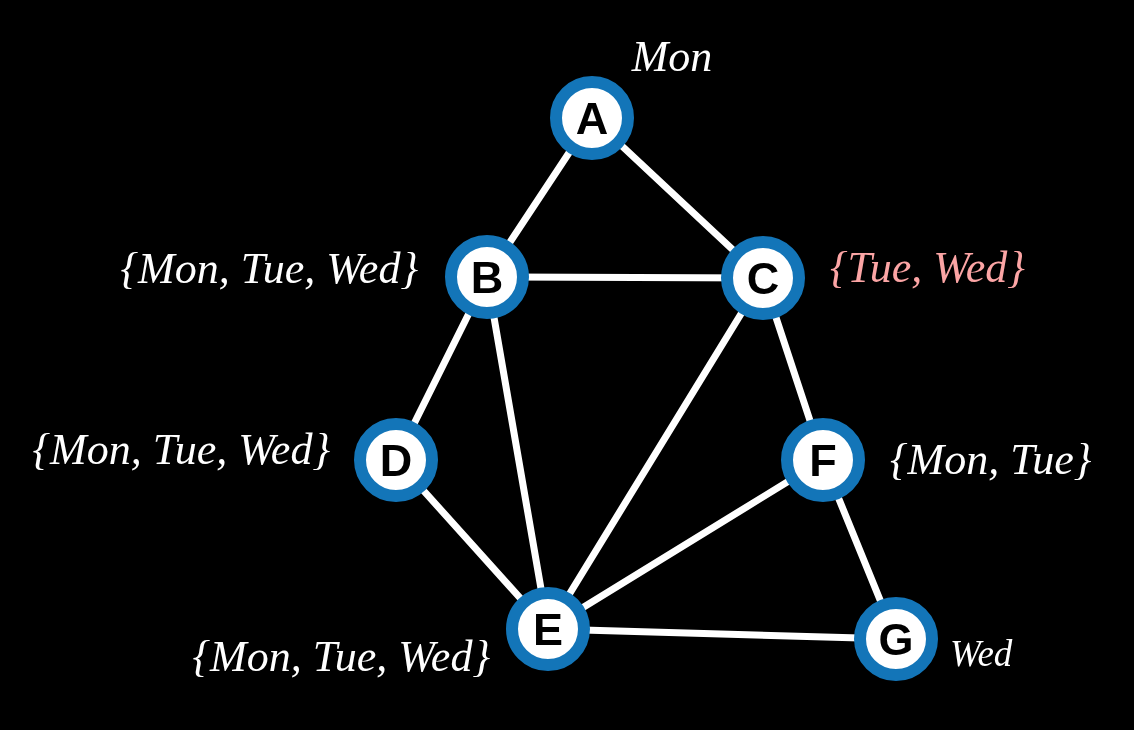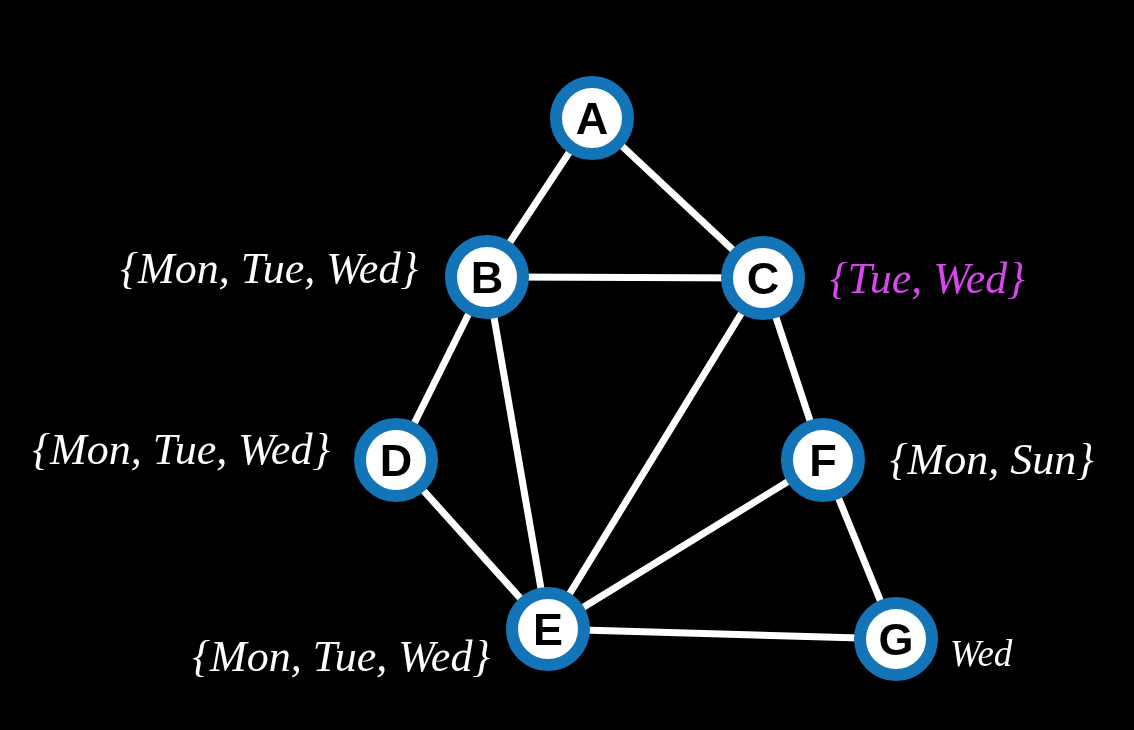--- a/index.html
+++ b/index.html
@@ -84,20 +84,21 @@
           <circle cx="823" cy="460" r="36" fill="#FFFFFF" stroke="#1375B8" stroke-width="12"></circle>
           <text x="823" y="460" text-anchor="middle" dy="0.36em" fill="#000000" font-size="45" class="node-letter">F</text>
         </g>
         <g>
           <circle cx="896" cy="639" r="36" fill="#FFFFFF" stroke="#1375B8" stroke-width="12"></circle>
           <text x="896" y="639" text-anchor="middle" dy="0.36em" fill="#000000" font-size="45" class="node-letter">G</text>
         </g>
       </g>
   </svg>
   <div id="labels-layer" class="labels-layer">
+      <div class="set-label" style="left: 672px; top: 57px; color: rgb(255, 255, 255); font-size: 44px; transform: translate(-50%, -50%);">Mon</div>
       <div class="set-label" style="left: 418px; top: 269px; color: rgb(255, 255, 255); font-size: 44px; transform: translate(-100%, -50%);">{Mon, Tue, Wed}</div>
-      <div class="set-label" style="left: 830px; top: 268px; color: #d946ef; font-size: 44px; transform: translate(0%, -50%); margin-top: 11px;">{Tue, Wed}</div>
+      <div class="set-label" style="left: 830px; top: 268px; color: #fca5a5; font-size: 44px; transform: translate(0%, -50%);">{Tue, Wed}</div>
       <div class="set-label" style="left: 330px; top: 450px; color: rgb(255, 255, 255); font-size: 44px; transform: translate(-100%, -50%);">{Mon, Tue, Wed}</div>
       <div class="set-label" style="left: 490px; top: 657px; color: rgb(255, 255, 255); font-size: 44px; transform: translate(-100%, -50%);">{Mon, Tue, Wed}</div>
-      <div class="set-label" style="left: 890px; top: 460px; color: rgb(255, 255, 255); font-size: 44px; transform: translate(0%, -50%);">{Mon, Sun}</div>
+      <div class="set-label" style="left: 890px; top: 460px; color: rgb(255, 255, 255); font-size: 44px; transform: translate(0%, -50%);">{Mon, Tue}</div>
       <div class="set-label" style="left: 950px; top: 653px; color: rgb(255, 255, 255); font-size: 37px; transform: translate(0%, -50%);">Wed</div>
     </div>
 </div>
 
 </body></html>

